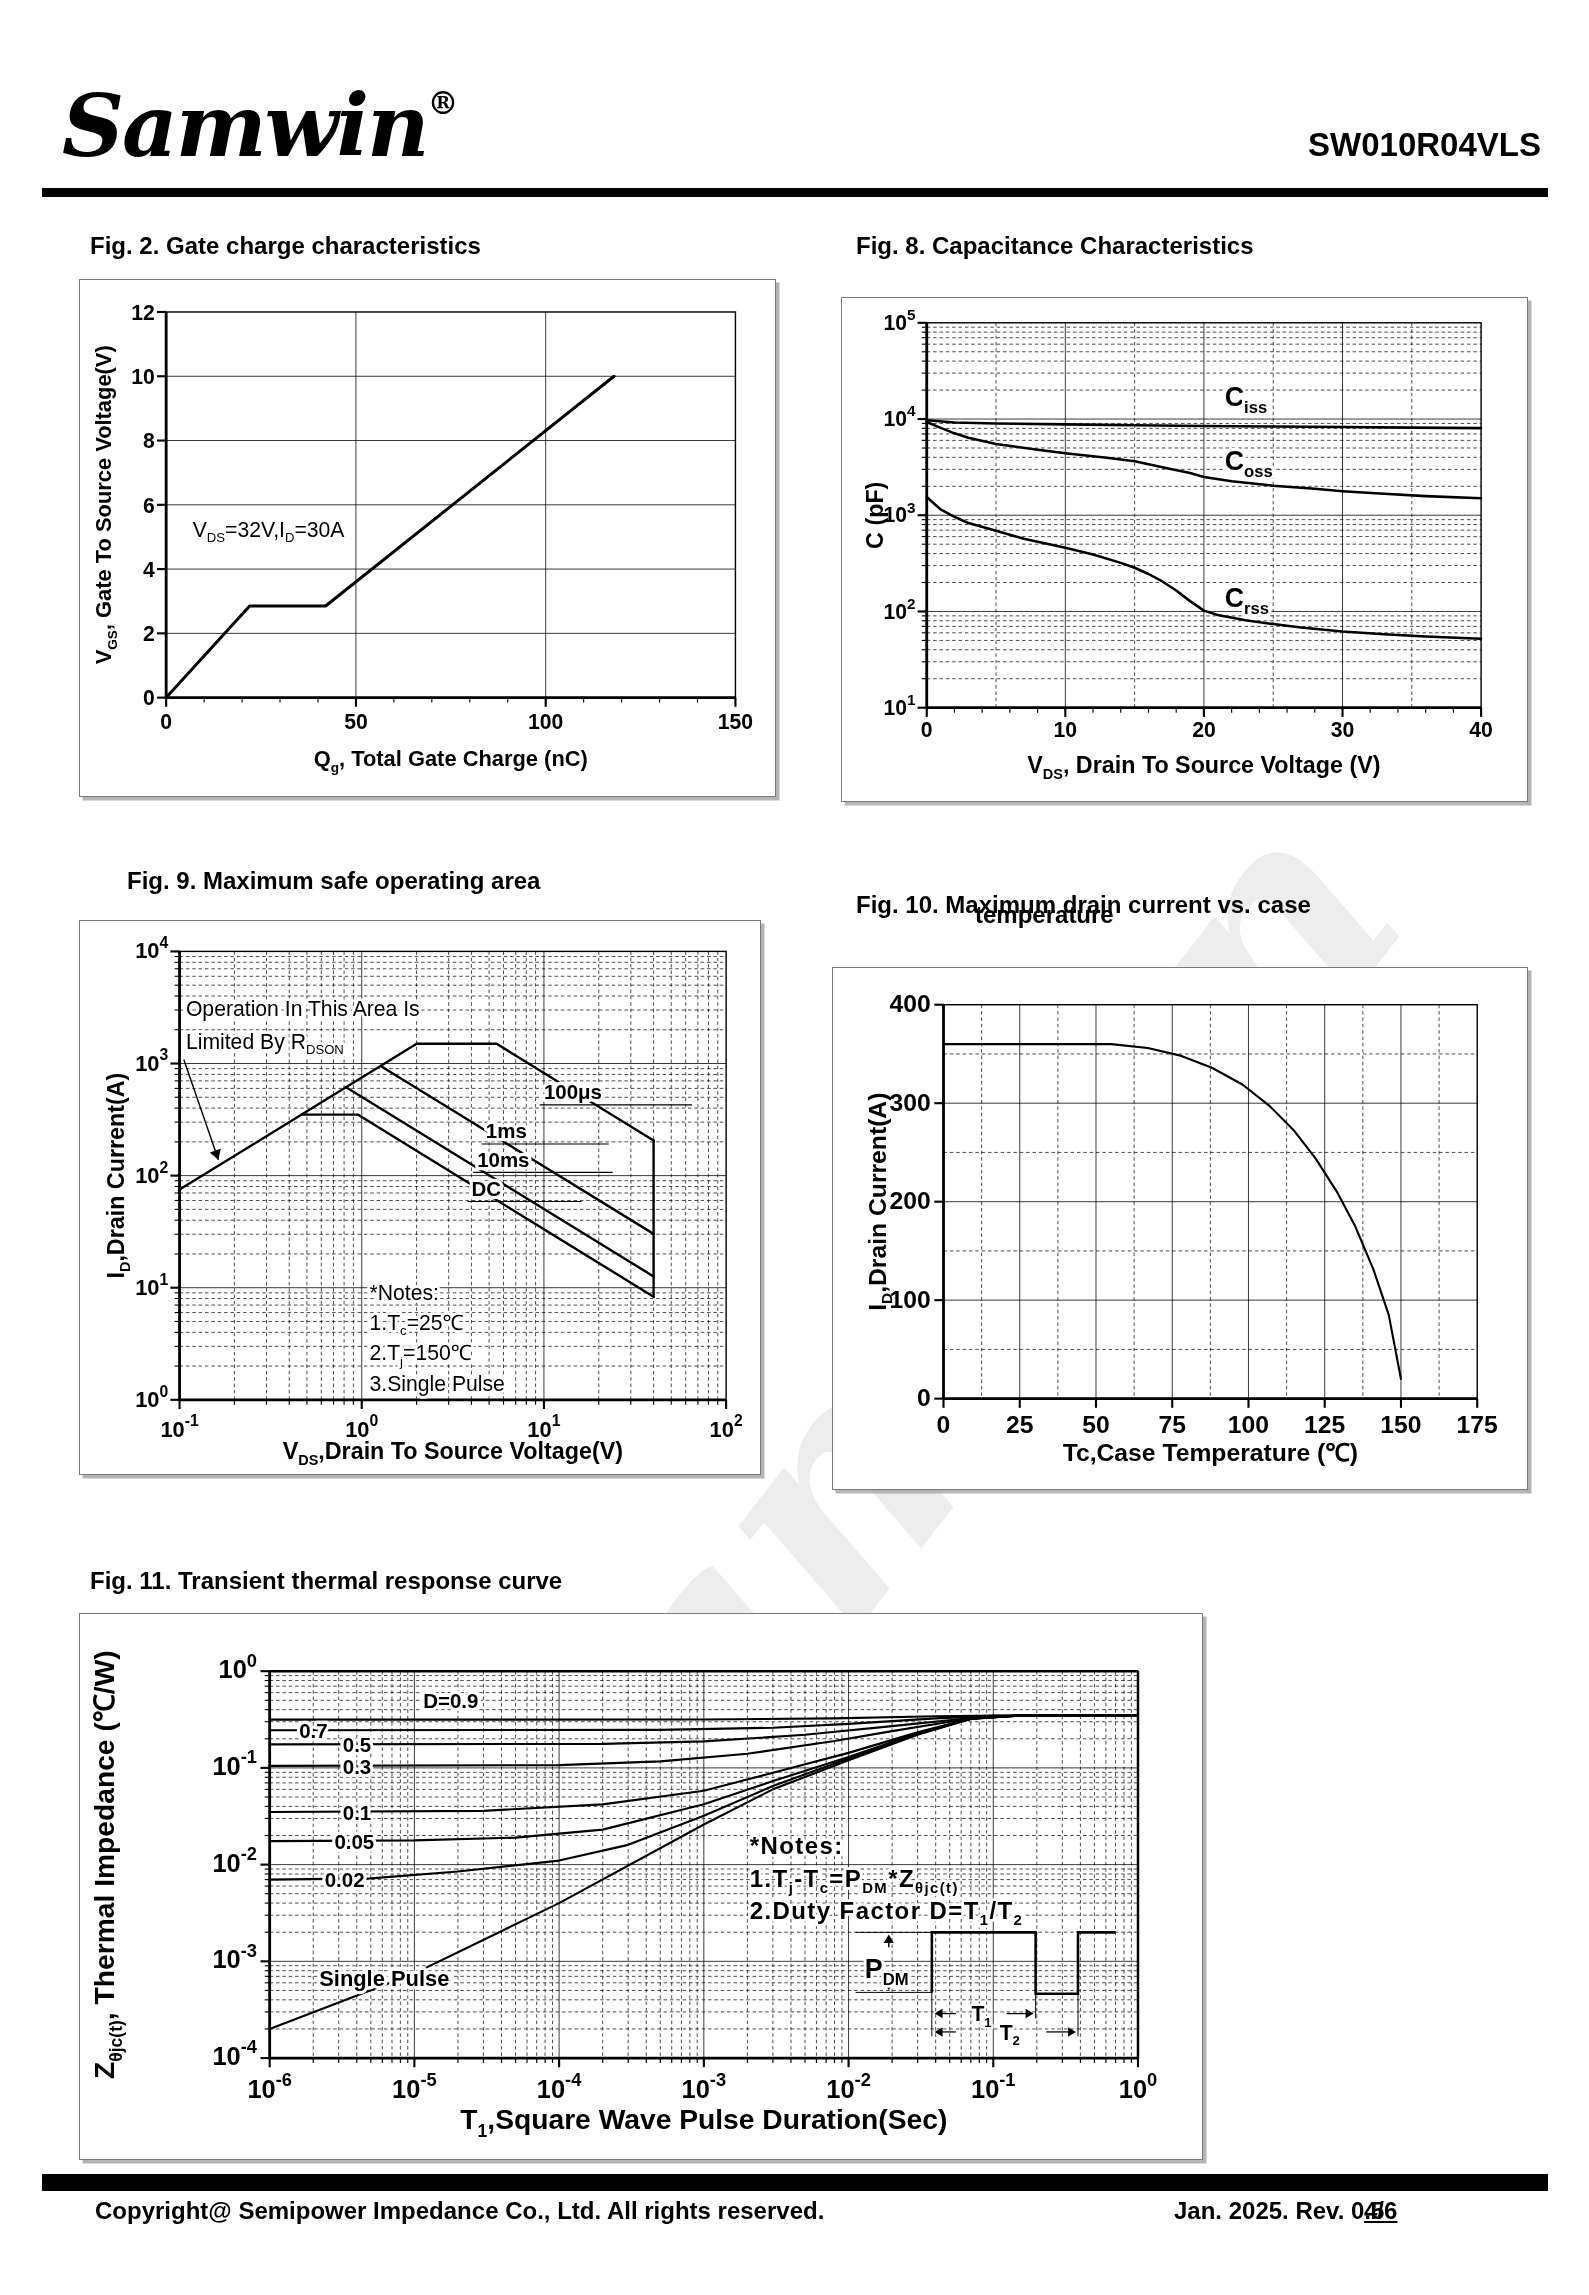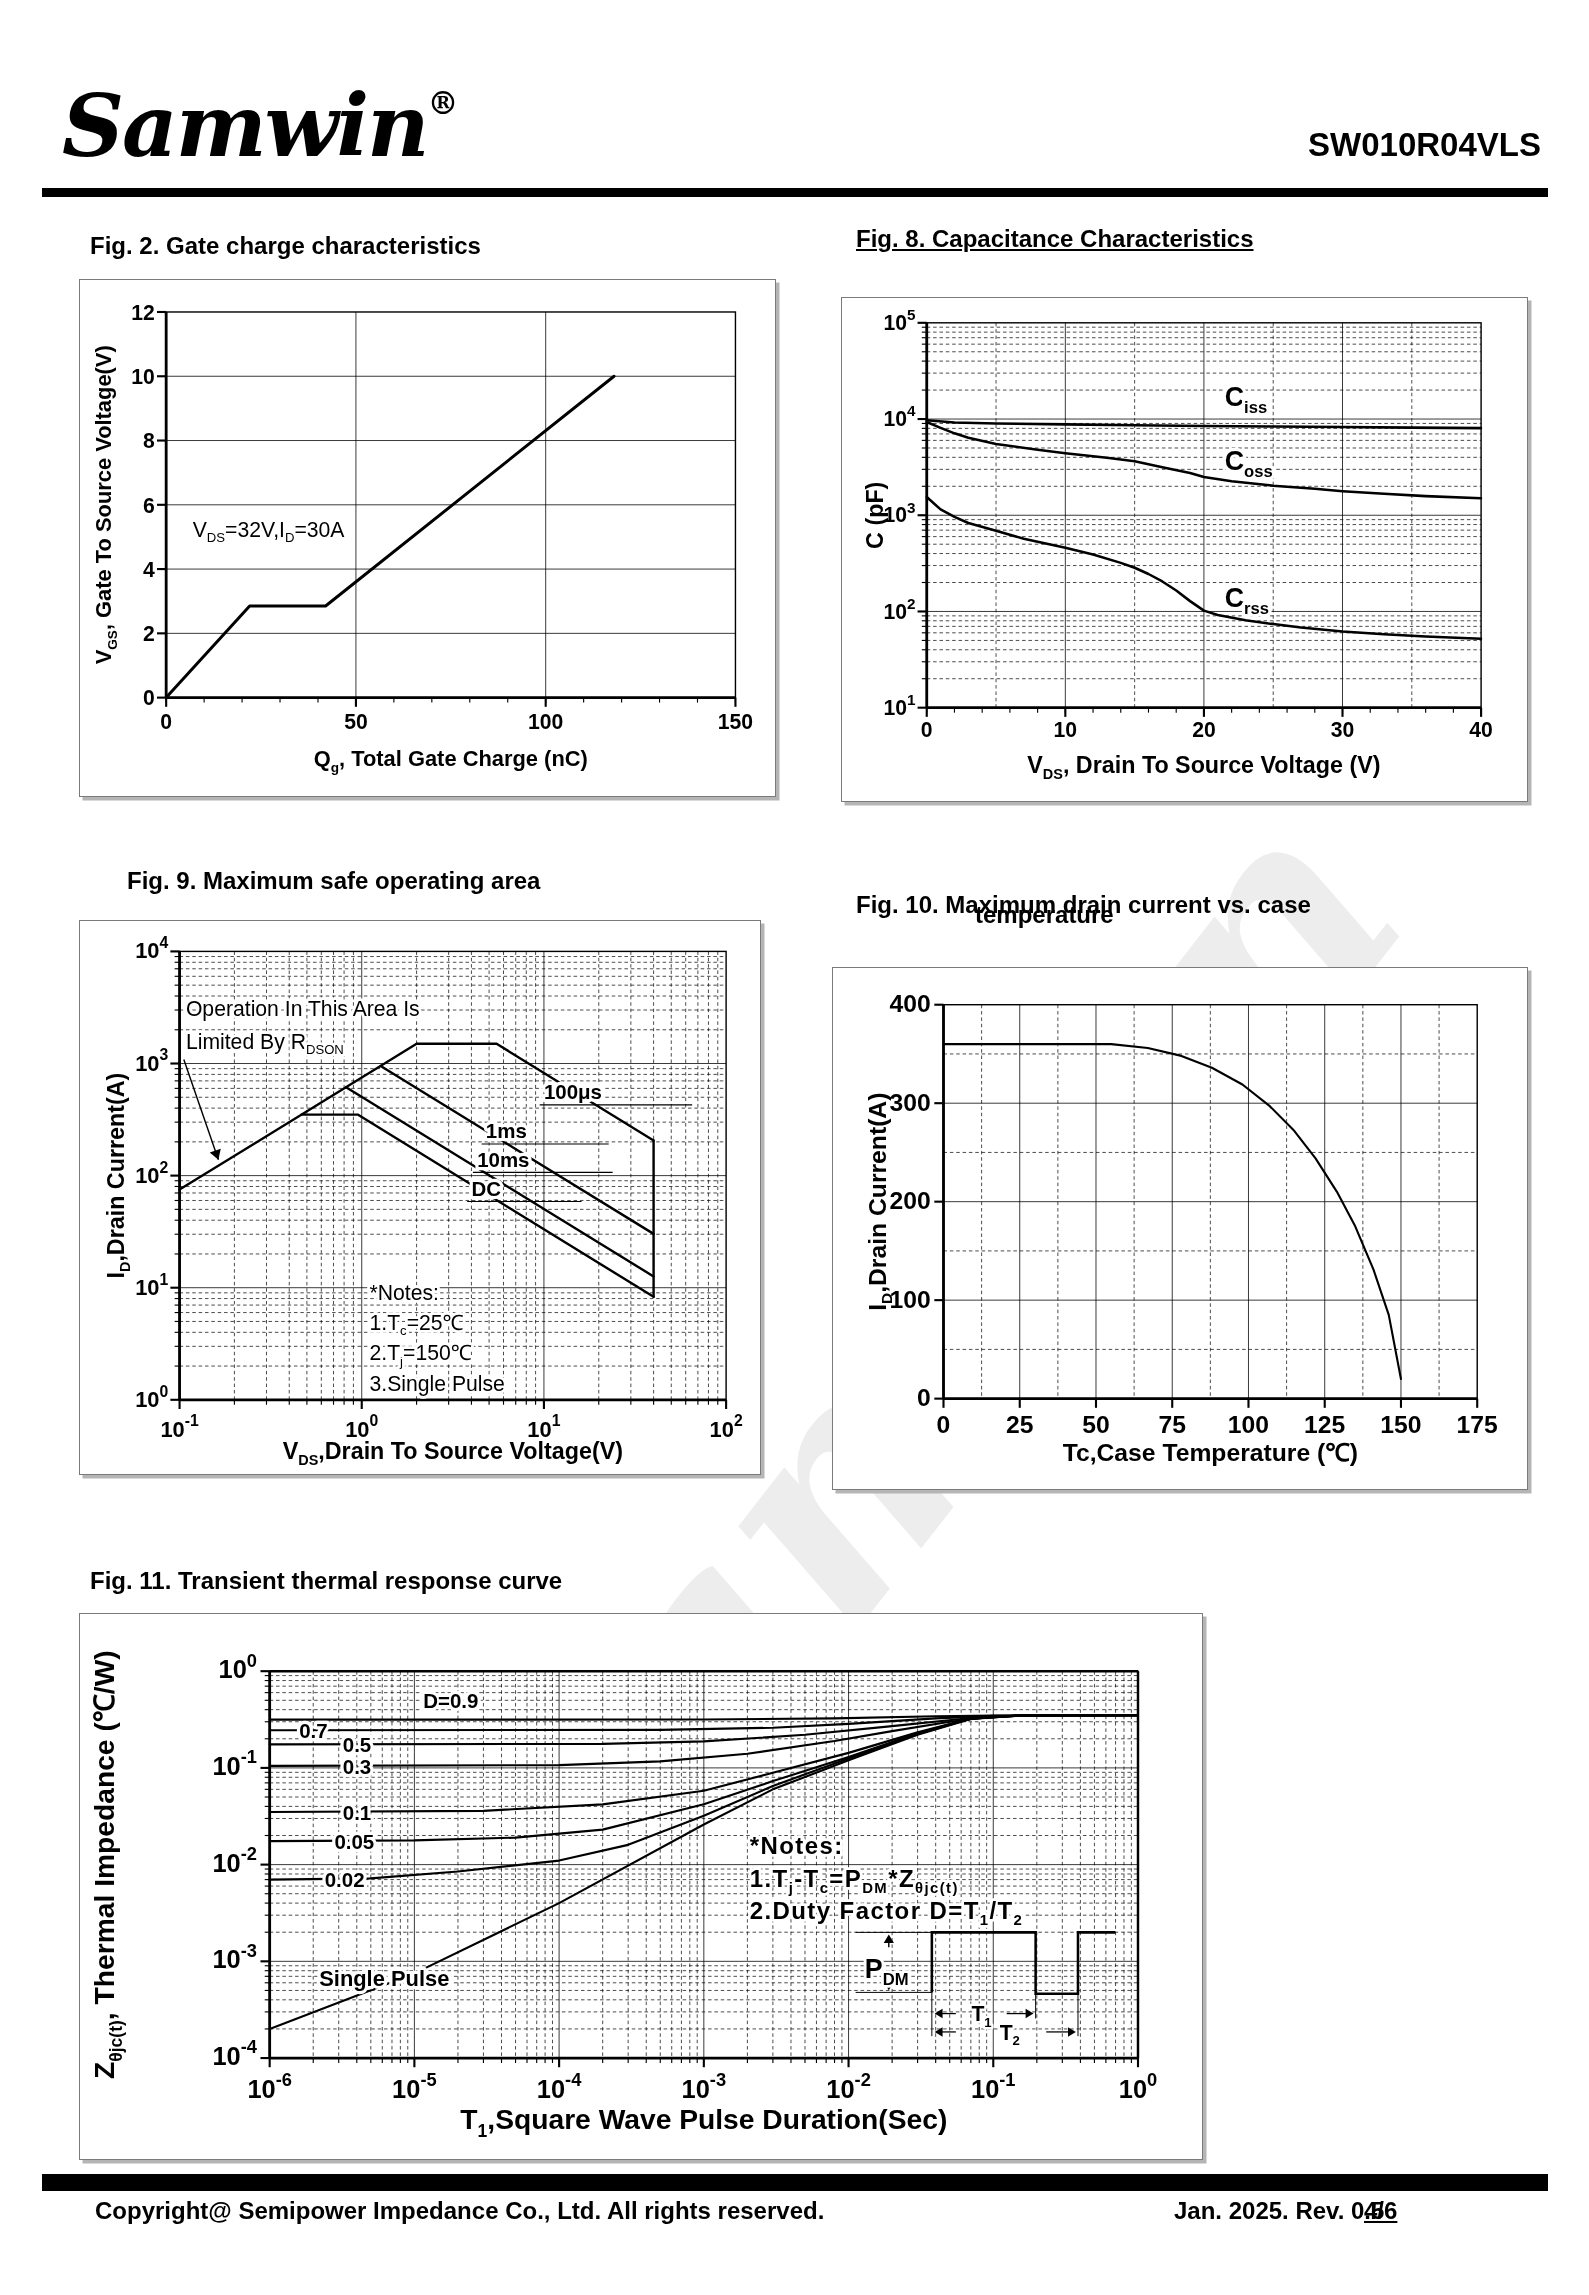--- a/index.html
+++ b/index.html
@@ -28,21 +28,21 @@
 </head>
 <body>
 
 <div class="abs" id="watermark">Samwin</div>
 
 <div class="abs" id="logo"><span>Samwin</span><sup>®</sup></div>
 <div class="abs" id="partnum">SW010R04VLS</div>
 <div class="abs hrule"></div>
 
 <div class="abs figtitle" style="left:90px;top:232px;">Fig. 2. Gate charge characteristics</div>
-<div class="abs figtitle" style="left:856px;top:225px;text-decoration:underline;">Fig. 8. Capacitance Characteristics</div>
+<div class="abs figtitle" style="left:856px;top:232px;">Fig. 8. Capacitance Characteristics</div>
 <div class="abs figtitle" style="left:90px;top:867px;margin-left:37px;">Fig. 9. Maximum safe operating area</div>
 <div class="abs figtitle" style="left:856px;top:867px;margin-top:24px;">Fig. 10. Maximum drain current vs. case</div>
 <div class="abs figtitle" style="left:975px;top:901px;">temperature</div>
 <div class="abs figtitle" style="left:90px;top:1567px;">Fig. 11. Transient thermal response curve</div>
 
 <div class="figbox" id="box0" style="left:79px;top:279px;width:695px;height:516px;">
     <svg id="svg0" width="695" height="516" viewBox="0 0 984 730">
       <g>
         <line x1="390.66666666666663" y1="45" x2="390.66666666666663" y2="591" stroke="#000" stroke-width="1.1"></line>
         <line x1="659.3333333333333" y1="45" x2="659.3333333333333" y2="591" stroke="#000" stroke-width="1.1"></line>

